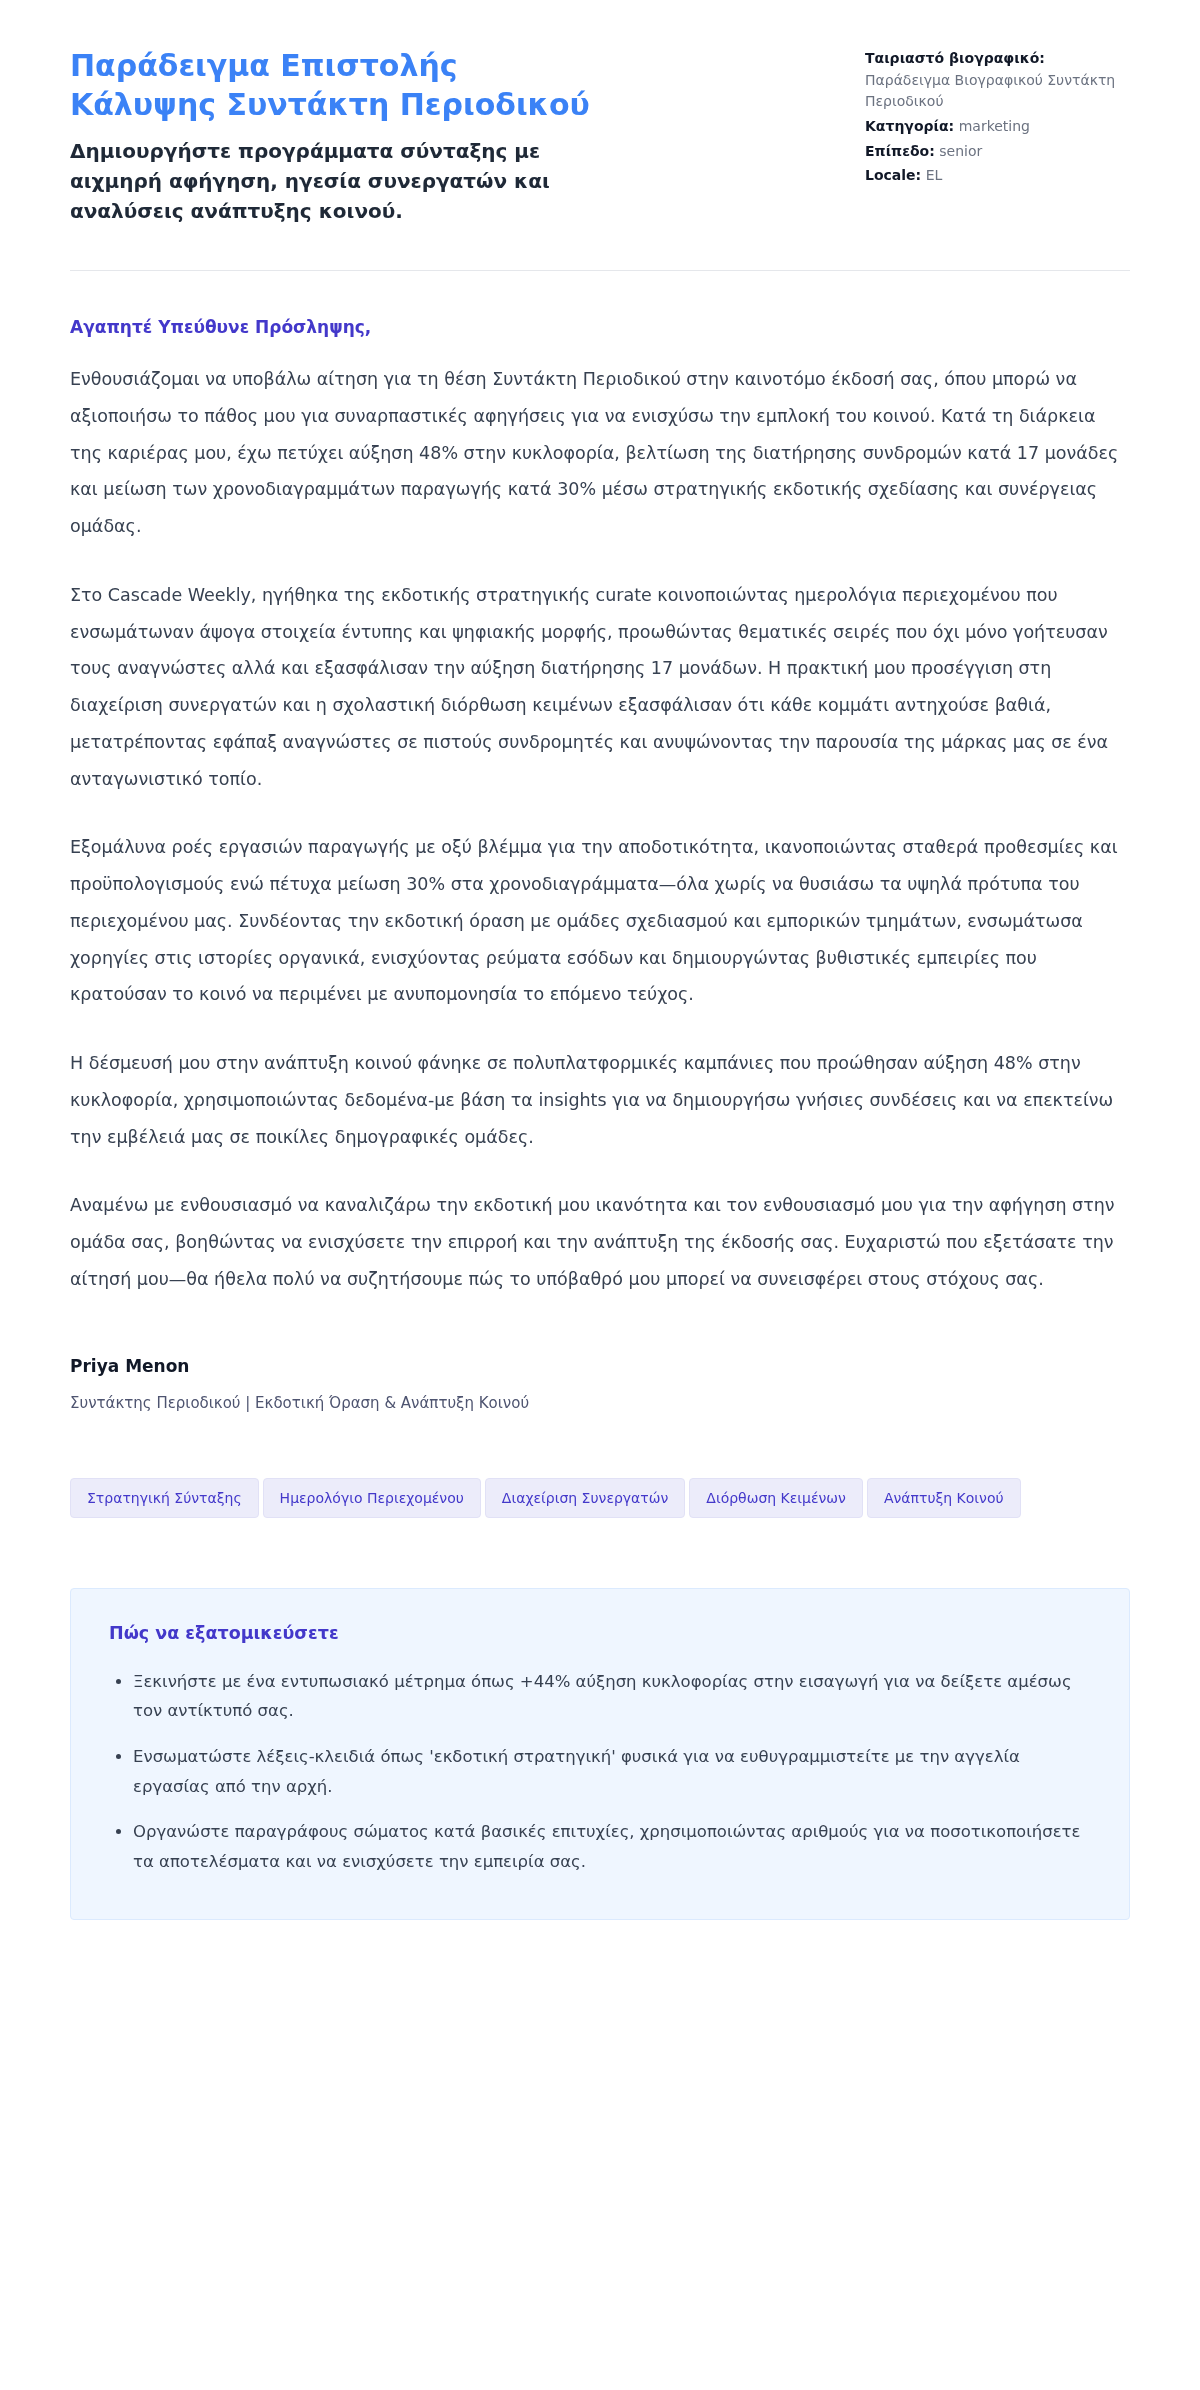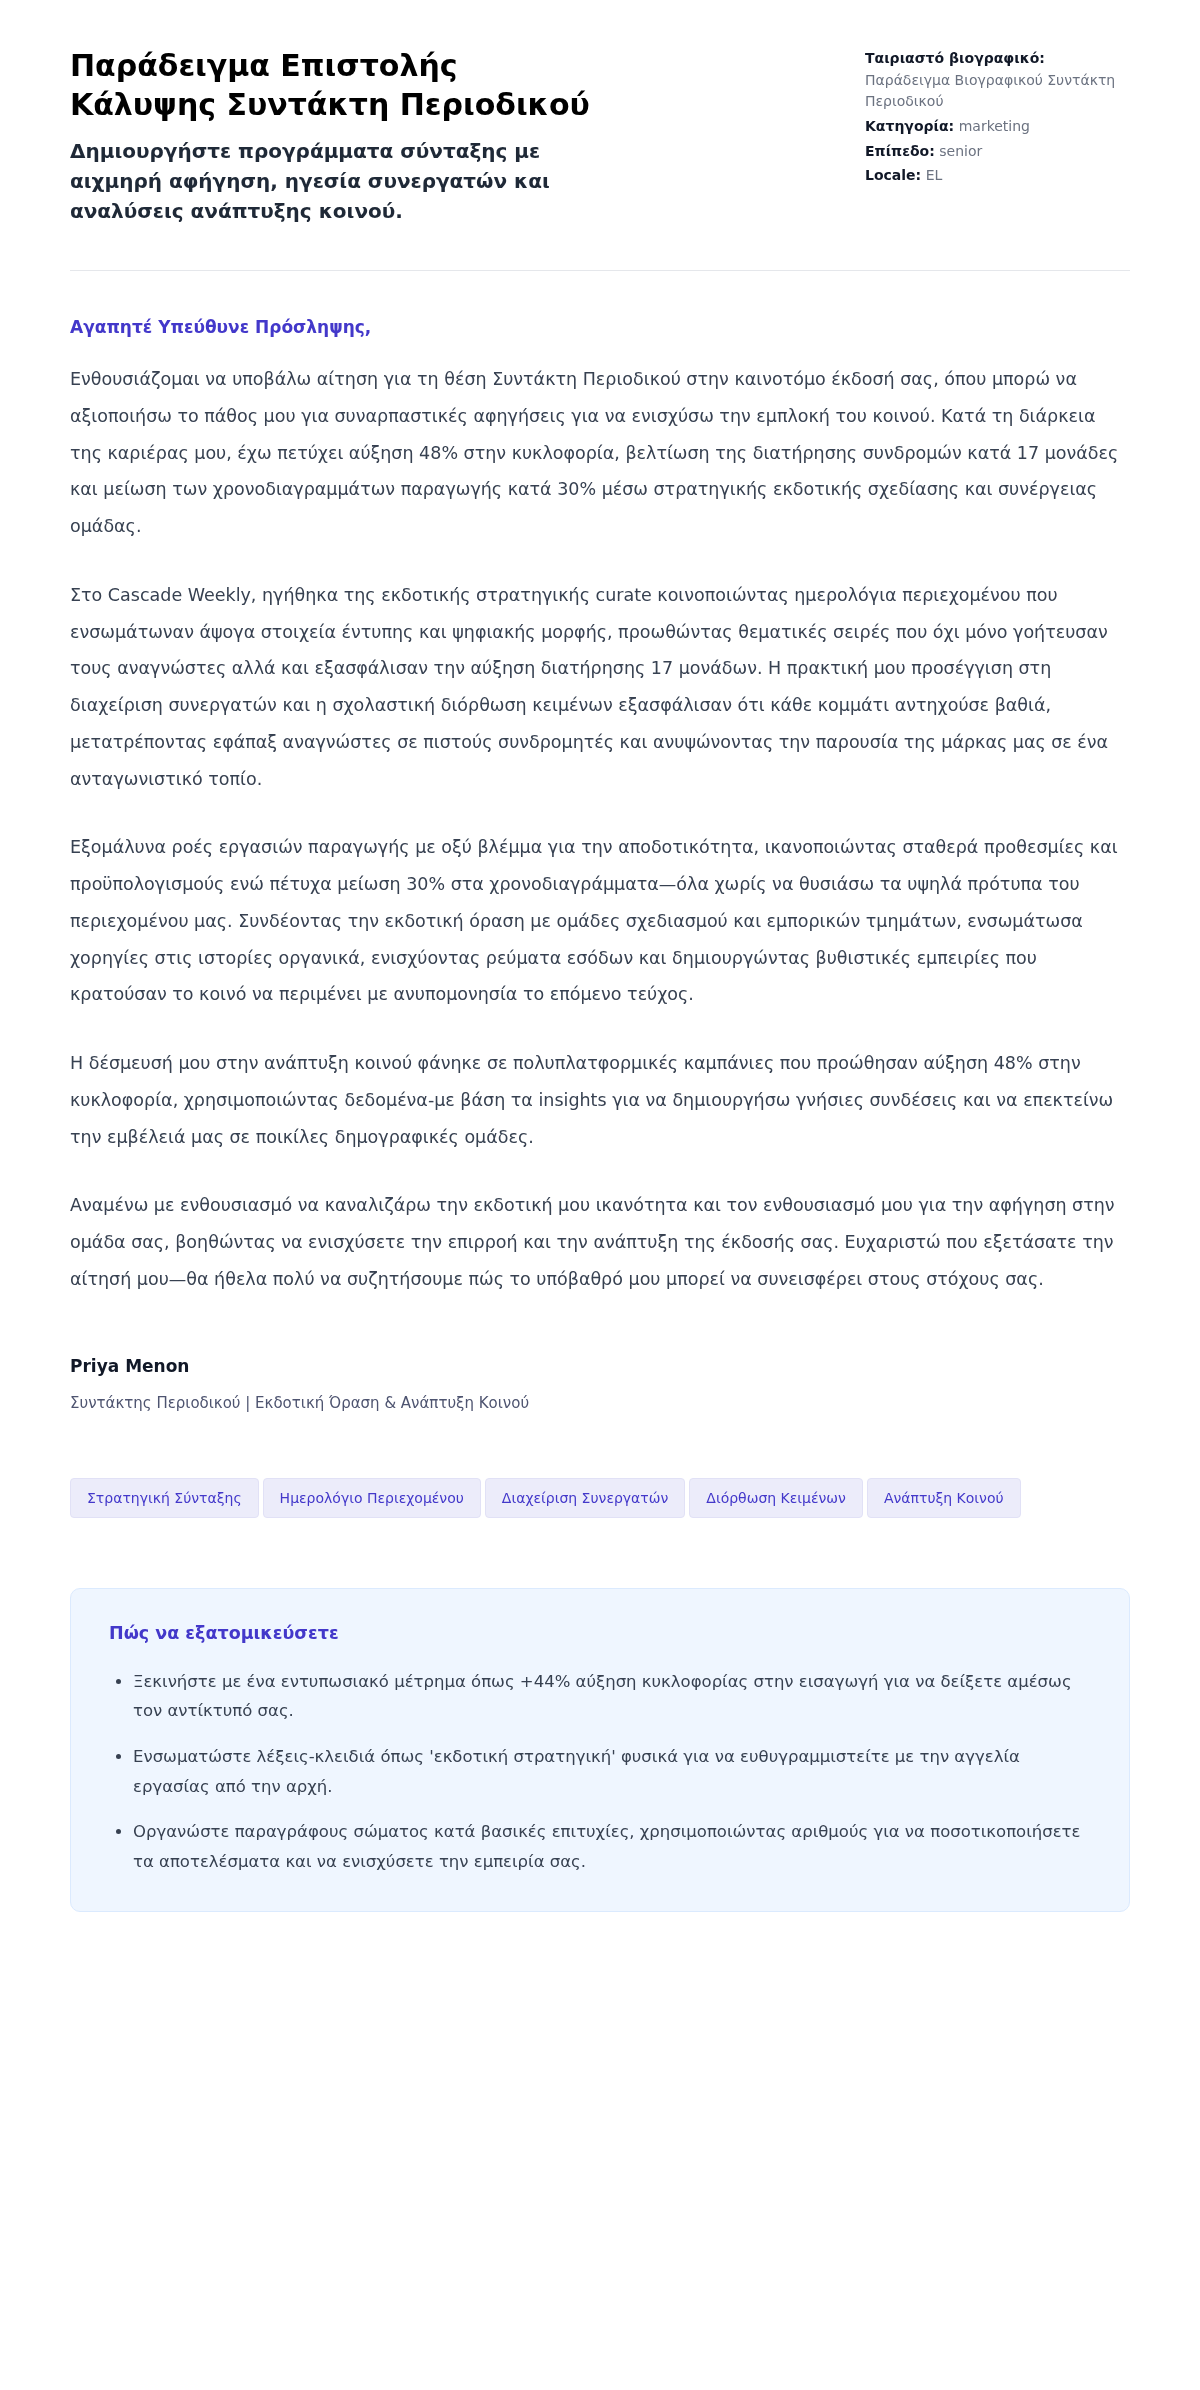--- a/index.html
+++ b/index.html
@@ -23,21 +23,21 @@
     justify-content: space-between;
     align-items: flex-start;
     padding-bottom: 44px;
     border-bottom: 1px solid #e5e7eb;
   }
   .header-left { max-width: 560px; }
   .page-title {
     font-size: 30px;
     font-weight: 700;
     line-height: 1.3;
-    color: #000000;
+    color: #3b82f6;
     margin: 0 0 12px;
     max-width: 520px;
   }
   .page-subtitle {
     font-size: 20px;
     font-weight: 700;
     color: #1f2937;
     line-height: 1.5;
     margin: 0;
     max-width: 500px;
@@ -100,22 +100,22 @@
     border: 1px solid #e1e1f6;
     cursor: pointer;
     white-space: nowrap;
   }
 
   
   .tips {
     margin-top: 70px;
     background: #eff6ff;
     border: 1px solid #dbeafe;
-    border-radius: 10px;
-    padding: 34px 38px 30px;
+    border-radius: 4px;
+    padding: 34px 38px 38px;
   }
   .tips-title {
     color: #4338ca;
     font-size: 17.5px;
     font-weight: 700;
     margin: 0 0 24px;
   }
   .tips-list {
     margin: 0;
     padding-left: 24px;

